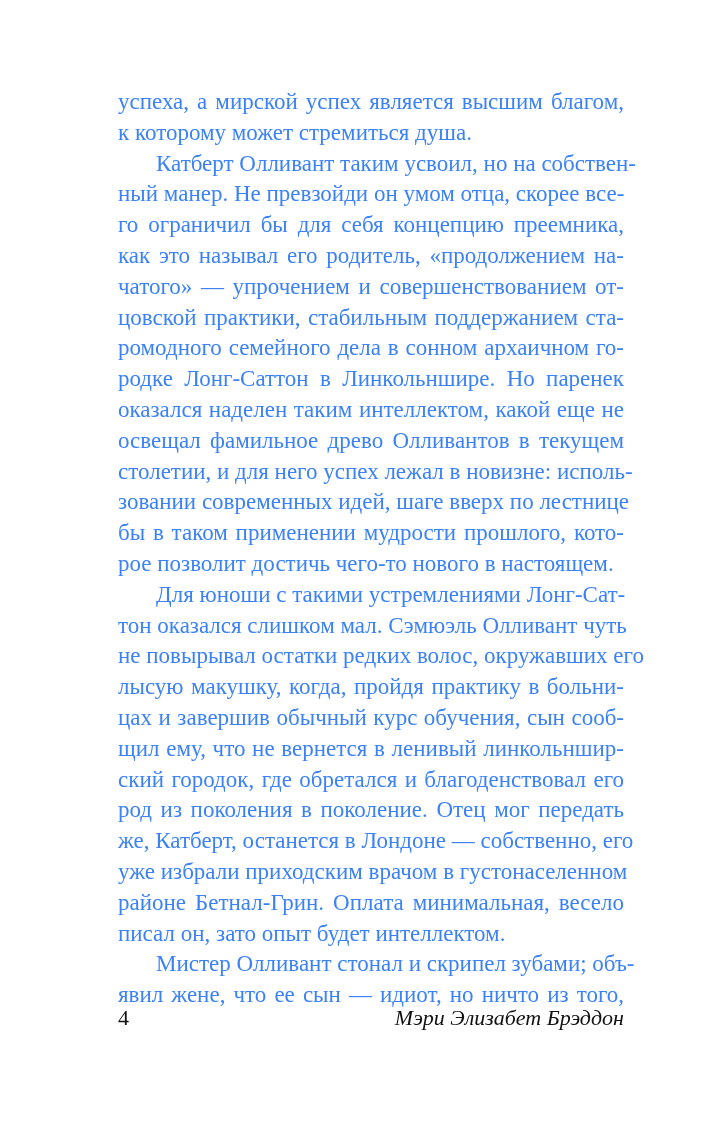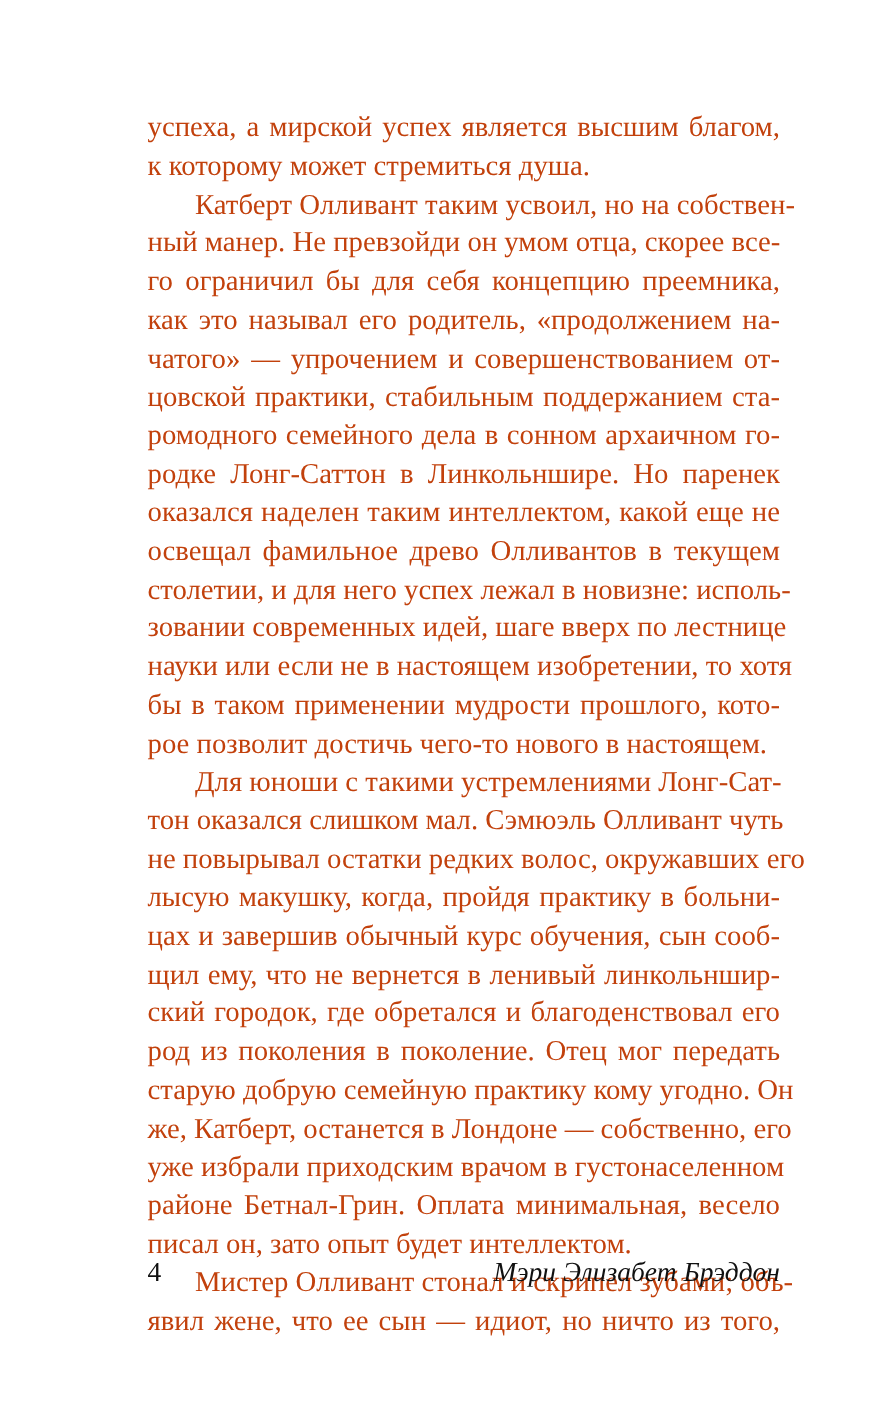--- a/index.html
+++ b/index.html
@@ -6,21 +6,21 @@
   body { width: 709px; height: 1123px; position: relative; overflow: hidden; }
   .page { position: absolute; left: 0; top: 0; width: 709px; height: 1123px; background: #fff; }
   .text-block {
     position: absolute;
     left: 118px;
     top: 87px;
     width: 506px;
     font-family: "Liberation Serif", "DejaVu Serif", serif;
     font-size: 23px;
     line-height: 30.8px;
-    color: #c2410c;
+    color: #3b82f6;
   }
   .line {
     display: block;
     height: 30.8px;
     white-space: nowrap;
     text-align: justify;
     text-align-last: justify;
   }
   .line.last { text-align-last: left; }
   .line.indent { padding-left: 38px; }
@@ -50,32 +50,30 @@
       <span class="line">го ограничил бы для себя концепцию преемника,</span>
       <span class="line">как это называл его родитель, «продолжением на-</span>
       <span class="line">чатого» — упрочением и совершенствованием от-</span>
       <span class="line">цовской практики, стабильным поддержанием ста-</span>
       <span class="line">ромодного семейного дела в сонном архаичном го-</span>
       <span class="line">родке Лонг-Саттон в Линкольншире. Но паренек</span>
       <span class="line">оказался наделен таким интеллектом, какой еще не</span>
       <span class="line">освещал фамильное древо Олливантов в текущем</span>
       <span class="line">столетии, и для него успех лежал в новизне: исполь-</span>
       <span class="line">зовании современных идей, шаге вверх по лестнице</span>
-      <span class="line">науки или если не в настоящем изобретении, то хотя</span>
       <span class="line">бы в таком применении мудрости прошлого, кото-</span>
       <span class="line last">рое позволит достичь чего-то нового в настоящем.</span>
       <span class="line indent">Для юноши с такими устремлениями Лонг-Сат-</span>
       <span class="line">тон оказался слишком мал. Сэмюэль Олливант чуть</span>
       <span class="line">не повырывал остатки редких волос, окружавших его</span>
       <span class="line">лысую макушку, когда, пройдя практику в больни-</span>
       <span class="line">цах и завершив обычный курс обучения, сын сооб-</span>
       <span class="line">щил ему, что не вернется в ленивый линкольншир-</span>
       <span class="line">ский городок, где обретался и благоденствовал его</span>
       <span class="line">род из поколения в поколение. Отец мог передать</span>
-      <span class="line">старую добрую семейную практику кому угодно. Он</span>
       <span class="line">же, Катберт, останется в Лондоне — собственно, его</span>
       <span class="line">уже избрали приходским врачом в густонаселенном</span>
       <span class="line">районе Бетнал-Грин. Оплата минимальная, весело</span>
       <span class="line last">писал он, зато опыт будет интеллектом.</span>
       <span class="line indent">Мистер Олливант стонал и скрипел зубами; объ-</span>
       <span class="line">явил жене, что ее сын — идиот, но ничто из того,</span>
     </div>
   <div class="footer">
     <span>4</span>
     <span class="author">Мэри Элизабет Брэддон</span>

